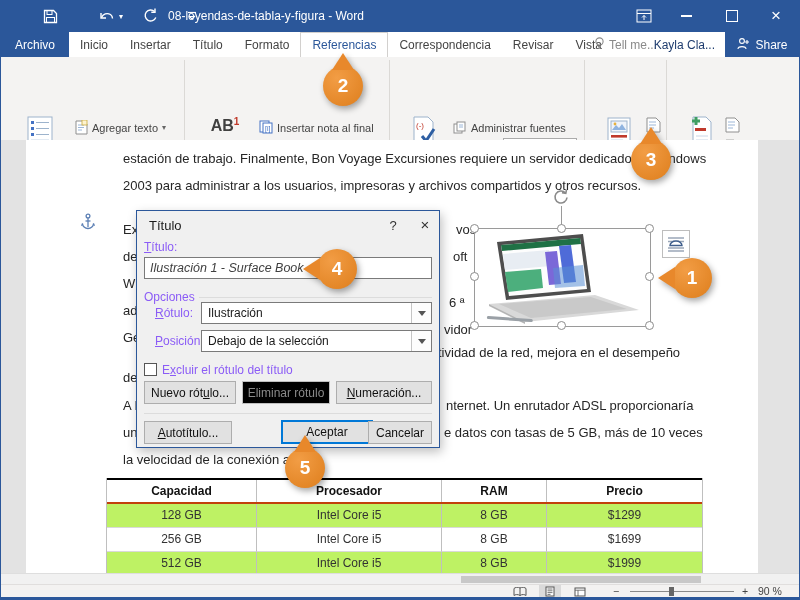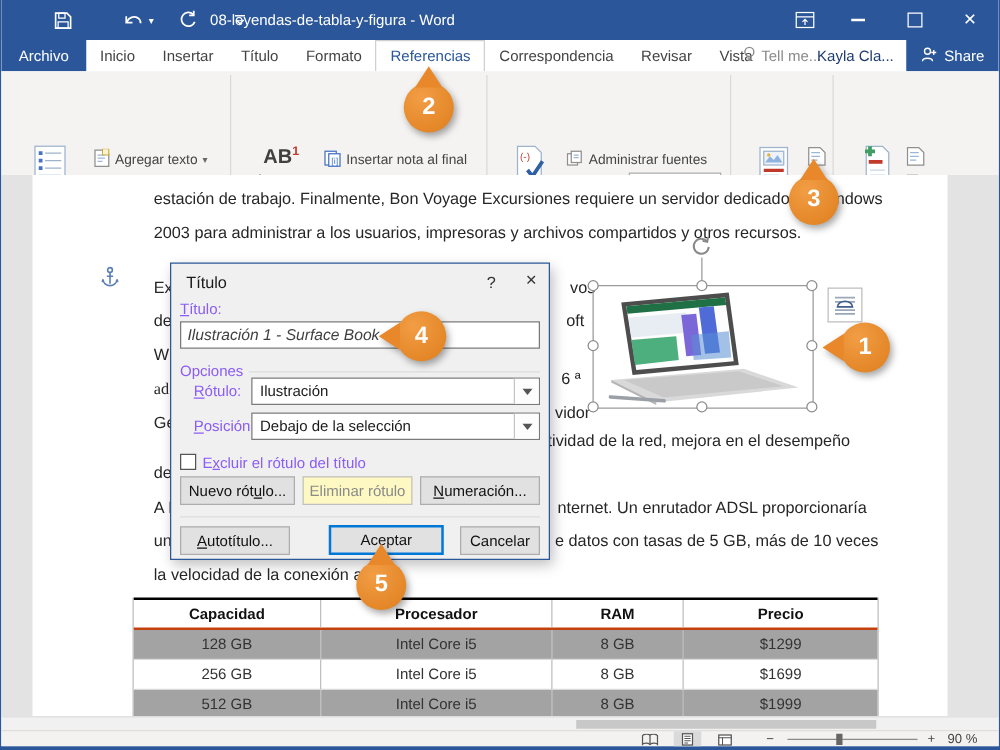--- a/index.html
+++ b/index.html
@@ -46,21 +46,21 @@
   .page{position:absolute;left:25px;top:0;width:732px;height:433px;background:#fff;}
   .dtext{position:absolute;font-size:13px;color:#262626;white-space:nowrap;}
 
   
   .wtable{position:absolute;left:105px;top:338px;width:595px;border-left:1px solid #bfbfbf;border-right:1px solid #bfbfbf;}
   .trow{display:grid;grid-template-columns:150px 185px 105px 155px;}
   .trow.head{border-top:2px solid #000;border-bottom:2px solid #c2410c;}
   .tcell{font-size:12px;color:#333;text-align:center;line-height:23px;height:23px;border-right:1px solid #bfbfbf;border-bottom:1px solid #d9d9d9;overflow:hidden;}
   .trow.head .tcell{font-weight:bold;color:#111;height:22px;line-height:22px;border-bottom:none;}
   .tcell:last-child{border-right:none;}
-  .trow.alt .tcell{background:#a3a3a3;}
+  .trow.alt .tcell{background:#bef264;}
 
   
   .selrect{position:absolute;left:473px;top:88px;width:175px;height:97px;border:1px solid #9a9a9a;}
   .hdl{position:absolute;width:9px;height:9px;border-radius:50%;background:#fff;border:1px solid #8c8c8c;box-sizing:border-box;}
   .stem{position:absolute;left:560px;top:66px;width:1px;height:22px;background:#9a9a9a;}
   .layoutbtn{position:absolute;left:661px;top:90px;width:26px;height:26px;background:#fff;border:1px solid #bdbdbd;
              display:flex;align-items:center;justify-content:center;}
 
   
   .dialog{position:absolute;left:135px;top:210px;width:302px;height:236px;background:#f0f0f0;border:1px solid #2b579a;
@@ -74,22 +74,22 @@
              font-family:"Liberation Sans",sans-serif;font-size:12.5px;font-style:italic;color:#3f3f3f;padding:0 5px;box-sizing:border-box;}
   .gline{position:absolute;height:1px;background:#dcdcdc;}
   .combo{position:absolute;height:22px;background:#fff;border:1px solid #7a7a7a;box-sizing:border-box;font-size:12px;color:#1a1a1a;}
   .combo .val{position:absolute;left:6px;top:3px;white-space:nowrap;}
   .combo .dd{position:absolute;right:0;top:0;width:19px;height:100%;border-left:1px solid #c5c5c5;background:#fdfdfd;
              display:flex;align-items:center;justify-content:center;}
   .ddarrow{width:0;height:0;border-left:4px solid transparent;border-right:4px solid transparent;border-top:5px solid #555;}
   .cbx{position:absolute;left:7px;top:152px;width:13px;height:13px;background:#fff;border:1px solid #555;box-sizing:border-box;}
   .btn{position:absolute;height:23px;background:#e1e1e1;border:1px solid #adadad;font-size:12px;color:#111;
        display:flex;align-items:center;justify-content:center;box-sizing:border-box;font-family:"Liberation Sans",sans-serif;white-space:nowrap;}
-  .btn.dis{color:#8a8a8a;border-color:#bfbfbf;background:#fef9c3;}
-  .btn.def{border:2px solid #0078d7;height:24px;}
+  .btn.dis{color:#8a8a8a;border-color:#bfbfbf;background:#000000;}
+  .btn.def{border:2px solid #0078d7;height:24px;margin-left:18px;}
 
   
   .callout{position:absolute;z-index:50;filter:drop-shadow(2px 3px 3px rgba(0,0,0,.35));}
   .cball{width:40px;height:40px;border-radius:50%;background:radial-gradient(circle at 35% 30%,#f29d45,#de7e1c);
          color:#fff;font-size:19px;font-weight:bold;display:flex;align-items:center;justify-content:center;}
   .cptr{position:absolute;width:0;height:0;}
   .cptr.up{left:9px;top:-13px;border-left:11px solid transparent;border-right:11px solid transparent;border-bottom:17px solid #e8882b;}
   .cptr.left{left:-14px;top:9px;border-top:11px solid transparent;border-bottom:11px solid transparent;border-right:17px solid #e8882b;}
 
   
@@ -398,21 +398,21 @@
           <path d="M7 5v9" stroke="#5b7fb4" stroke-width="1.3"></path>
           <path d="M4.5 8h5" stroke="#5b7fb4" stroke-width="1.3"></path>
           <path d="M1.5 10.5 a5.5 5 0 0 0 11 0" fill="none" stroke="#5b7fb4" stroke-width="1.3"></path>
           <path d="M1.5 10.5l-1 2.2M12.5 10.5l1 2.2" stroke="#5b7fb4" stroke-width="1.1"></path>
         </svg>
     </span>
 
     <span class="dtext" style="left:122px;top:82px;">Exc</span>
     <span class="dtext" style="left:122px;top:109px;">de</span>
     <span class="dtext" style="left:122px;top:136px;">Wi</span>
-    <span class="dtext" style="left:122px;top:163px;font-family:Liberation Serif, serif;">ad</span>
+    <span class="dtext" style="left:122px;top:163px;">ad</span>
     <span class="dtext" style="left:122px;top:190px;">Ge</span>
     <span class="dtext" style="left:122px;top:230px;">de</span>
     <span class="dtext" style="left:122px;top:258px;">A E</span>
     <span class="dtext" style="left:122px;top:285px;">una</span>
     <span class="dtext" style="left:455px;top:82px;">vos</span>
     <span class="dtext" style="left:452px;top:109px;">oft</span>
     <span class="dtext" style="left:448px;top:155px;">6 ª</span>
     <span class="dtext" style="left:443px;top:182px;">vidor</span>
     <span class="dtext" style="left:437px;top:205px;">tividad de la red, mejora en el desempeño</span>
     <span class="dtext" style="left:445px;top:258px;">nternet. Un enrutador ADSL proporcionaría</span>

